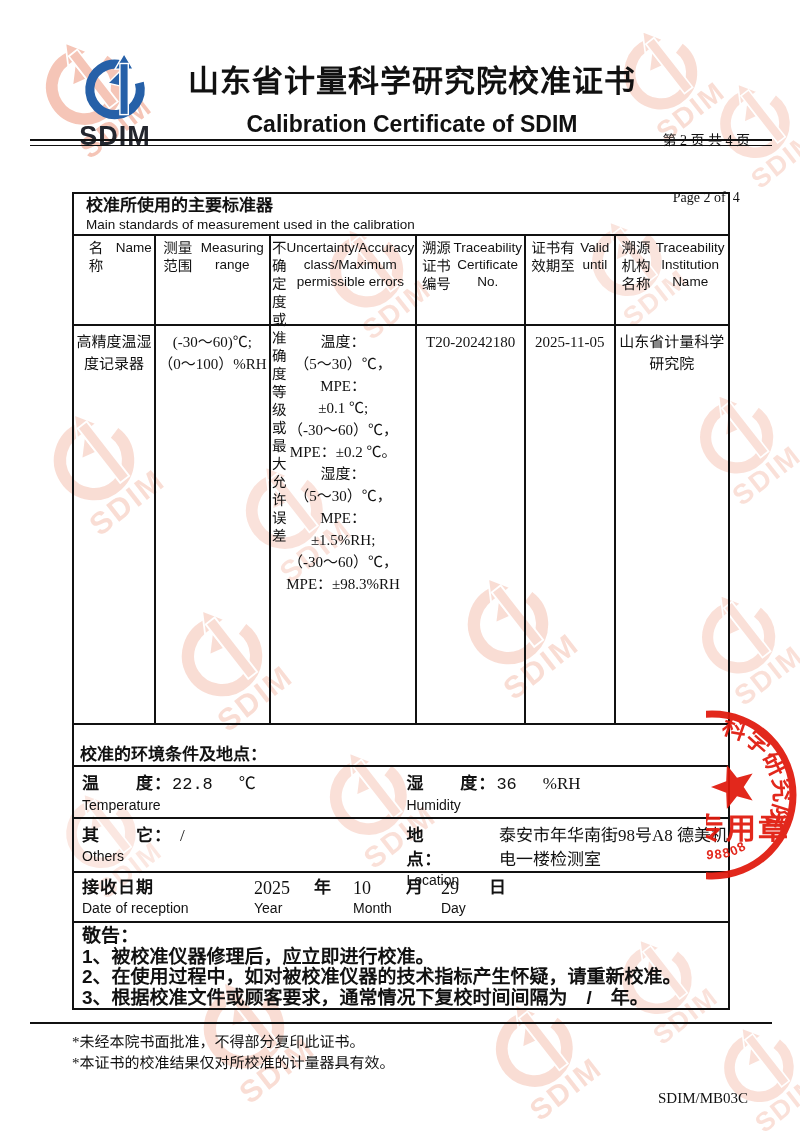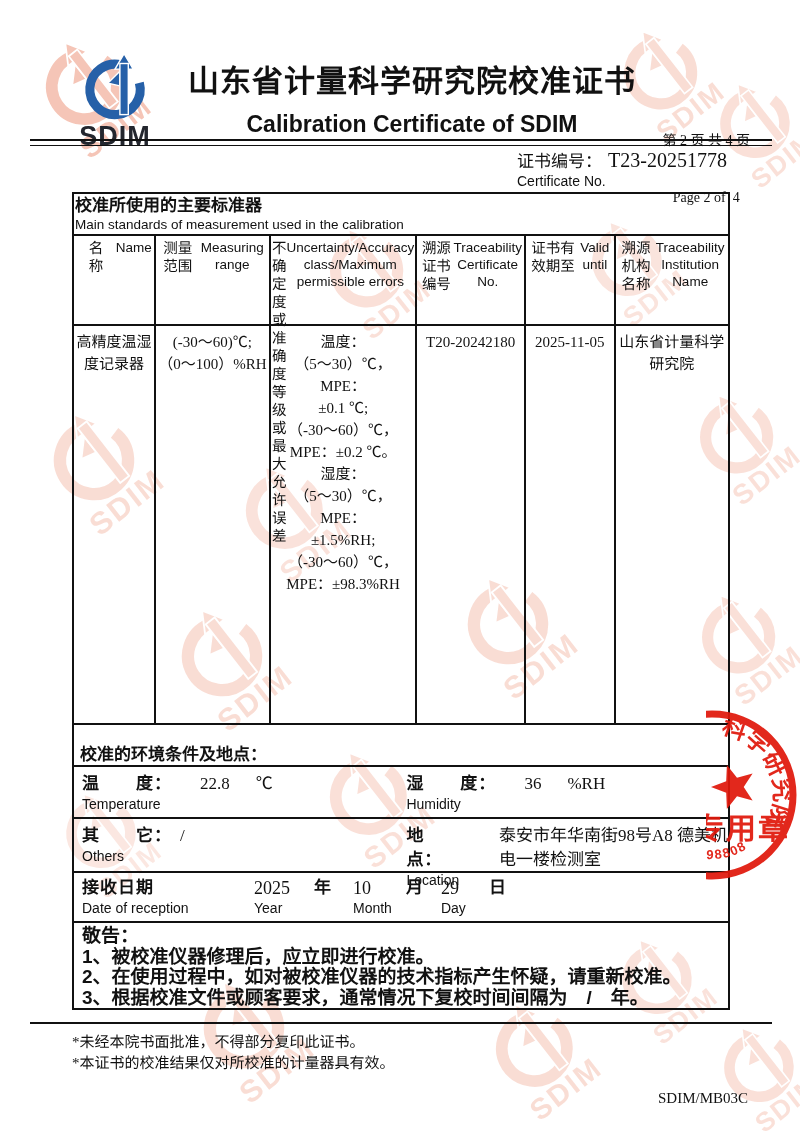--- a/index.html
+++ b/index.html
@@ -24,42 +24,42 @@
   .certno{position:absolute;left:517px;top:147px;z-index:1;}
   .certno-line{white-space:nowrap;}
   .certno-label{font-size:17px;}
   .certno-value{font-size:20px;margin-left:6px;}
   .certno-en{font-family:"Liberation Sans",sans-serif;font-size:14px;margin-top:1px;}
   
   .main-table{position:absolute;left:72px;top:192px;width:658px;height:818px;
               border:2.5px solid #111;box-sizing:border-box;z-index:1;background:transparent;}
   .trow{box-sizing:border-box;}
   .trow + .trow{border-top:2px solid #111;}
-  .sec-title{height:40px;padding:1px 1px;}
+  .sec-title{height:40px;padding:1px 12px;}
   .sec-zh{font-family:"Liberation Sans",sans-serif;font-weight:bold;font-size:17px;line-height:22px;}
   .sec-en{font-family:"Liberation Sans",sans-serif;font-size:13.5px;line-height:16px;}
   .cols{display:flex;align-items:stretch;}
   .cell{box-sizing:border-box;padding:3px 2px;text-align:center;}
   .cell + .cell{border-left:2px solid #111;}
   .c1{width:12.2%;} .c2{width:17.6%;} .c3{width:22.4%;} .c4{width:16.6%;} .c5{width:13.7%;} .c6{flex:1;}
   .header-row{height:90px;}
   .header-row .cell{display:flex;flex-direction:row;justify-content:center;
                     font-family:"Liberation Sans",sans-serif;}
   .th-zh{font-size:14.5px;line-height:18px;}
   .th-en{font-size:13.5px;line-height:17px;}
   .data-row{height:399px;}
   .data-row .cell{font-size:15px;line-height:22px;padding-top:5px;}
   .env-title{height:42px;padding:19px 6px;}
   .env-row{display:flex;}
   .env-half{box-sizing:border-box;padding:5px 0 0 8px;}
   .env-left{width:49.6%;}
   .env-right{flex:1;}
   .env-line{font-size:17px;line-height:24px;}
   .env-label-zh{font-family:"Liberation Sans",sans-serif;font-weight:bold;letter-spacing:1px;}
-  .env-value{margin-left:28px;}
+  .env-value{font-family:Liberation Mono, monospace;}
   .env-unit{margin-left:26px;}
   .env-en{font-family:"Liberation Sans",sans-serif;font-size:14px;line-height:17px;}
   .row-temp{height:52px;}
   .row-other{height:54px;}
   .loc-wrap{display:flex;}
   .loc-value{display:inline-block;width:238px;font-size:17px;line-height:24px;margin-left:6px;vertical-align:top;overflow:visible;}
   .row-recep{height:50px;padding:3px 0 4px 8px;box-sizing:border-box;}
   .recep-row{display:flex;align-items:flex-start;}
   .recep-label{width:150px;}
   .recep-zh{font-family:"Liberation Sans",sans-serif;font-weight:bold;font-size:17px;line-height:24px;letter-spacing:1px;}
@@ -208,26 +208,20 @@
   </div>
   <div class="titles">
     <div class="title-zh">山东省计量科学研究院校准证书</div>
     <div class="title-en">Calibration Certificate of SDIM</div>
   </div>
   <div class="pageinfo">
     <div>第 2 页 共 4 页</div>
     <div>Page 2 of  4</div>
   </div>
   <div class="rule-double"></div>
-  <div class="certno">
-    <div class="certno-line">
-      <span class="certno-label">证书编号：</span><span class="certno-value">T23-20251778</span>
-    </div>
-    <div class="certno-en">Certificate No.</div>
-  </div>
 
   <div class="main-table">
 
     <div class="trow sec-title">
       <div class="sec-zh">校准所使用的主要标准器</div>
       <div class="sec-en">Main standards of measurement used in the calibration</div>
     </div>
 
     <div class="trow cols header-row">
         <div class="cell c1">

